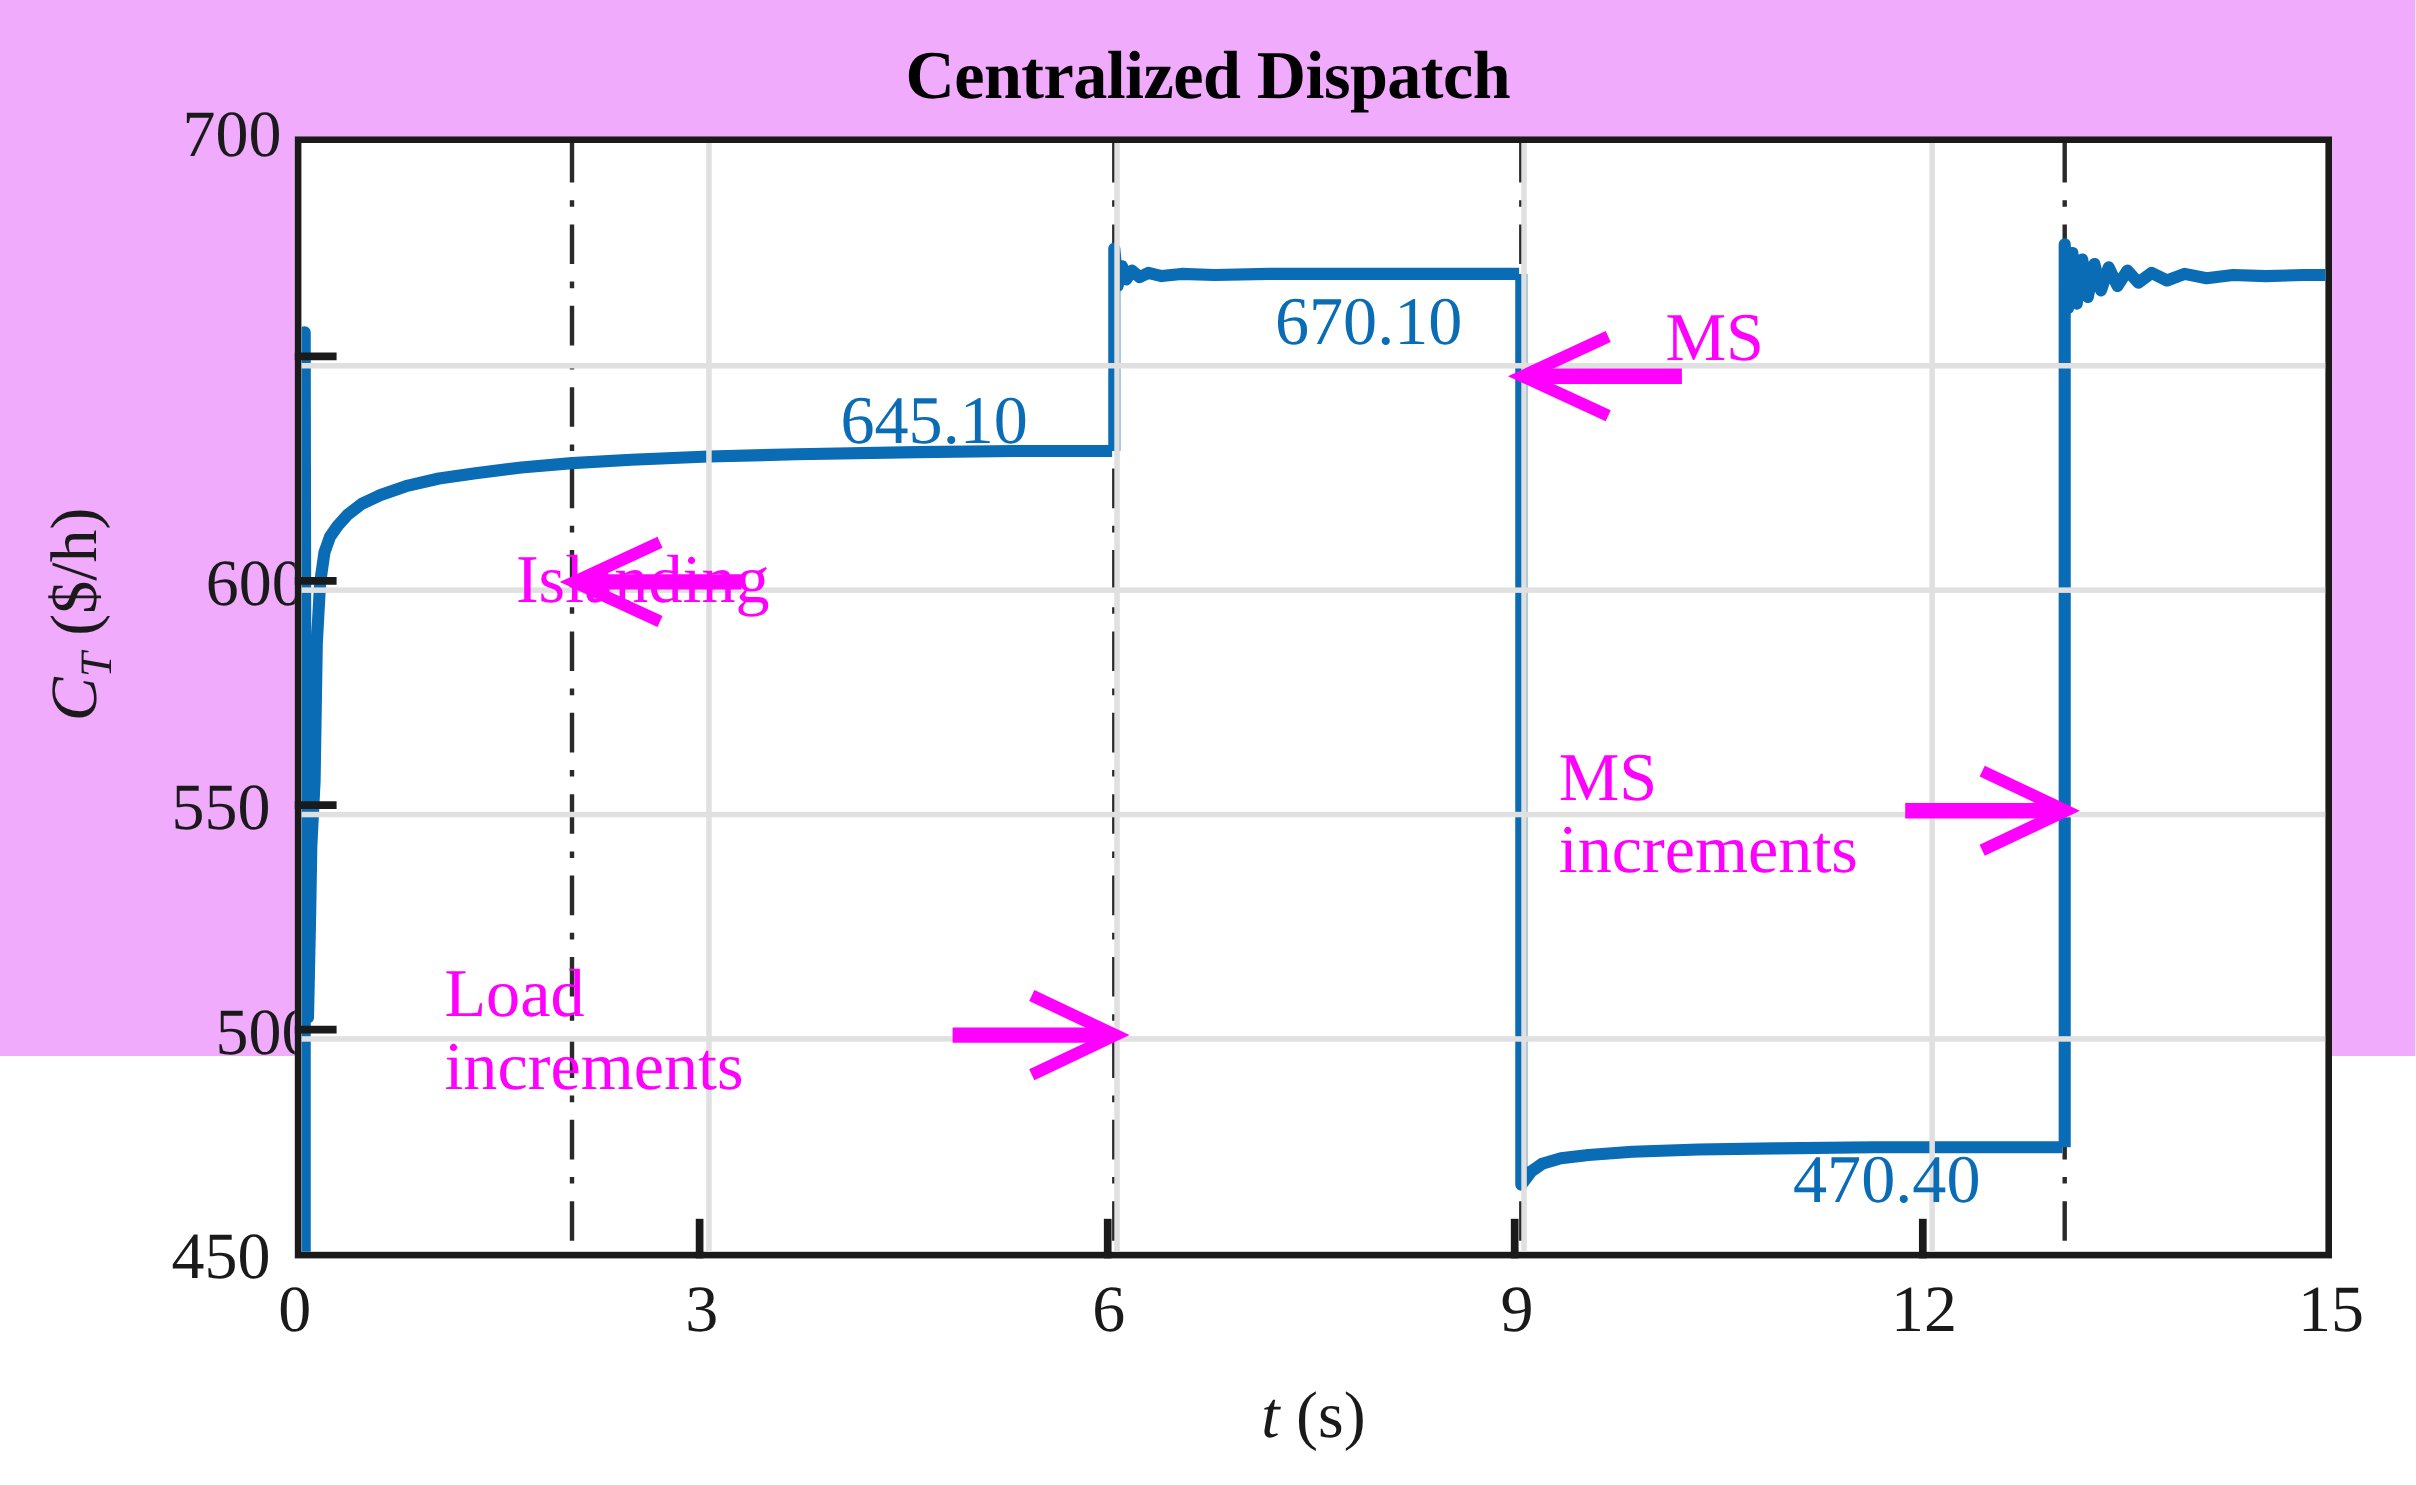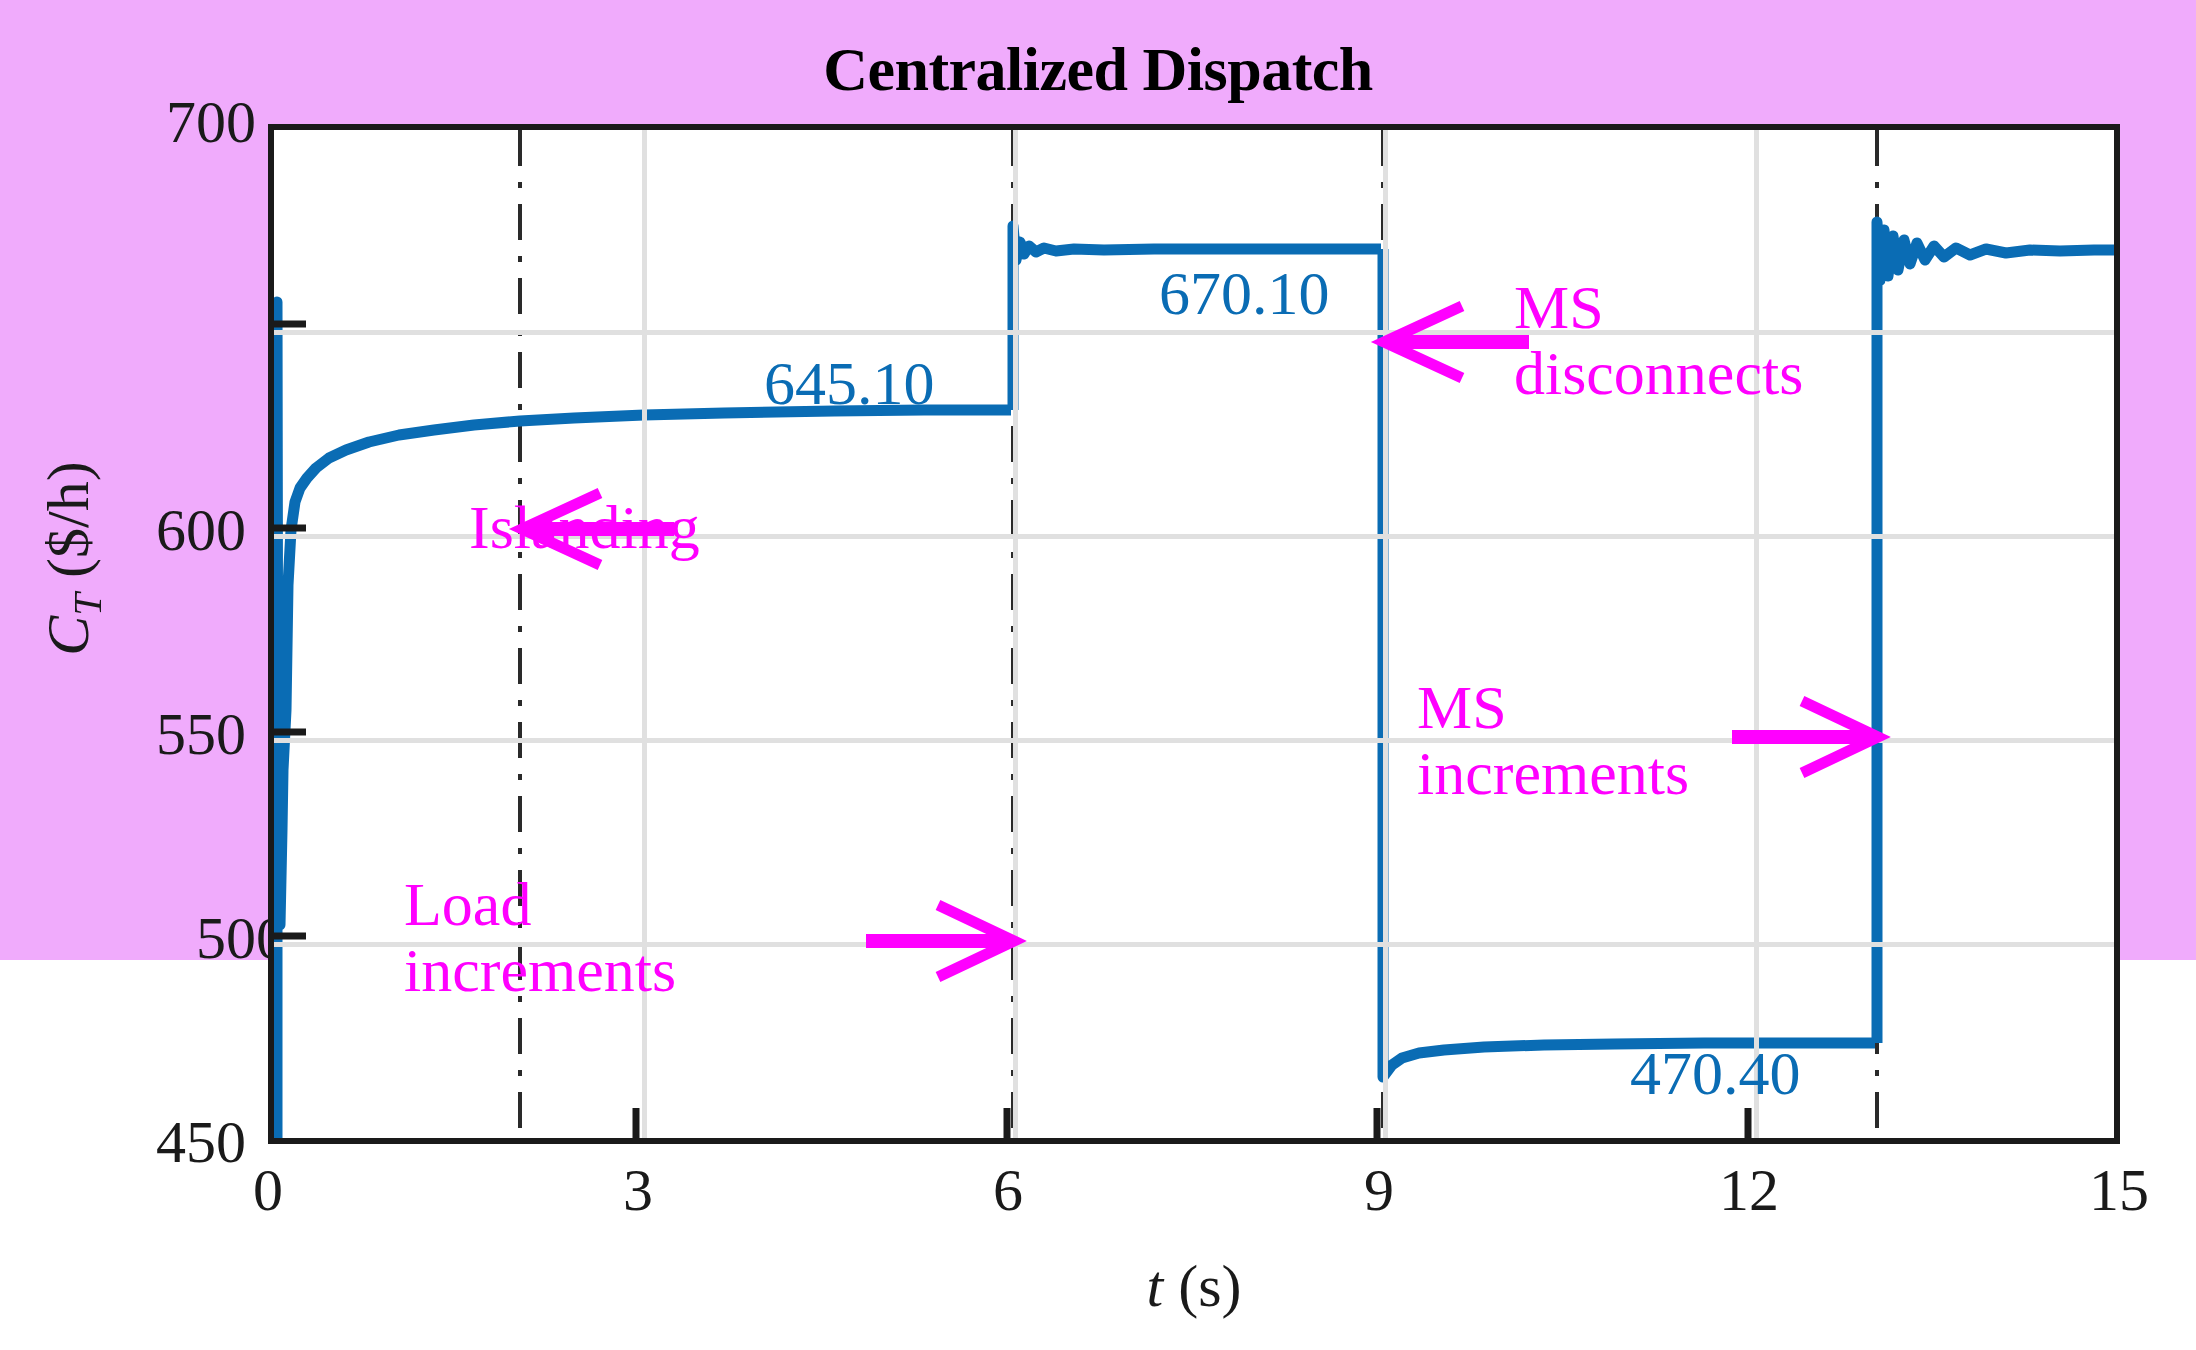--- a/index.html
+++ b/index.html
@@ -126,21 +126,21 @@
   }
 </style>
 </head>
 <body>
 
 <div id="figure">
 
   <div id="chart-title">Centralized Dispatch</div>
 
   <div class="ytick-wrap" style="top:92px;margin-left:10px;">700</div>
-  <div class="ytick-wrap" style="top:500px;">600</div>
+  <div class="ytick-wrap" style="top:500px;padding-left:31px;">600</div>
   <div class="ytick-wrap" style="top:704px;">550</div>
   <div class="ytick-wrap" style="top:908px;padding-left:40px;">500</div>
   <div class="ytick-wrap" style="top:1112px;">450</div>
 
   <div class="xtick-wrap" style="left:188px;">0</div>
   <div class="xtick-wrap" style="left:558px;">3</div>
   <div class="xtick-wrap" style="left:928px;">6</div>
   <div class="xtick-wrap" style="left:1299px;">9</div>
   <div class="xtick-wrap" style="left:1669px;">12</div>
   <div class="xtick-wrap" style="left:2039px;">15</div>
@@ -215,21 +215,20 @@
       <span>Islanding</span>
     </div>
 
     <div class="event-label" style="left:130px; top:742px;">
       <span>Load</span>
       <span class="l2">increments</span>
     </div>
 
     <div class="event-label" style="left:1240px; top:145px;">
       <span>MS</span>
-      <span class="l2">disconnects</span>
     </div>
 
     <div class="event-label" style="left:1143px; top:545px;">
       <span>MS</span>
       <span class="l2">increments</span>
     </div>
   </div>
 
   <svg class="ovl">
     <g stroke="#1a1a1a" stroke-width="7">

